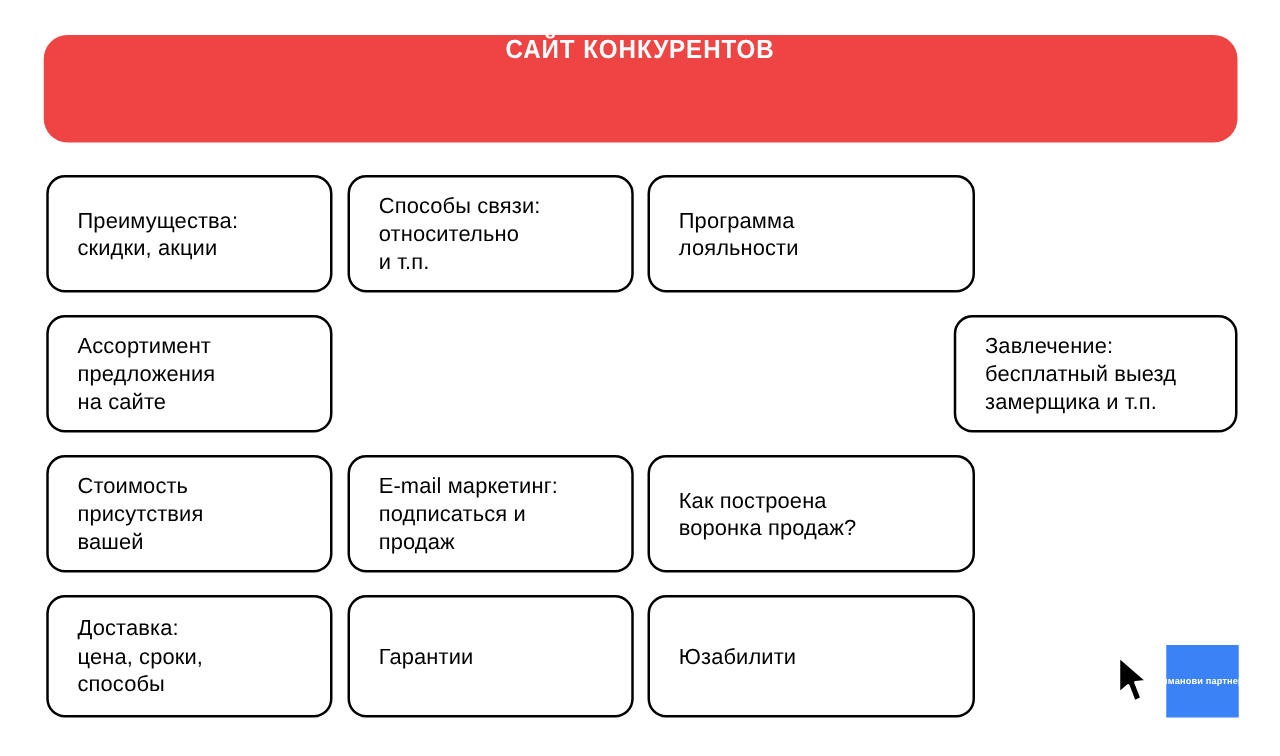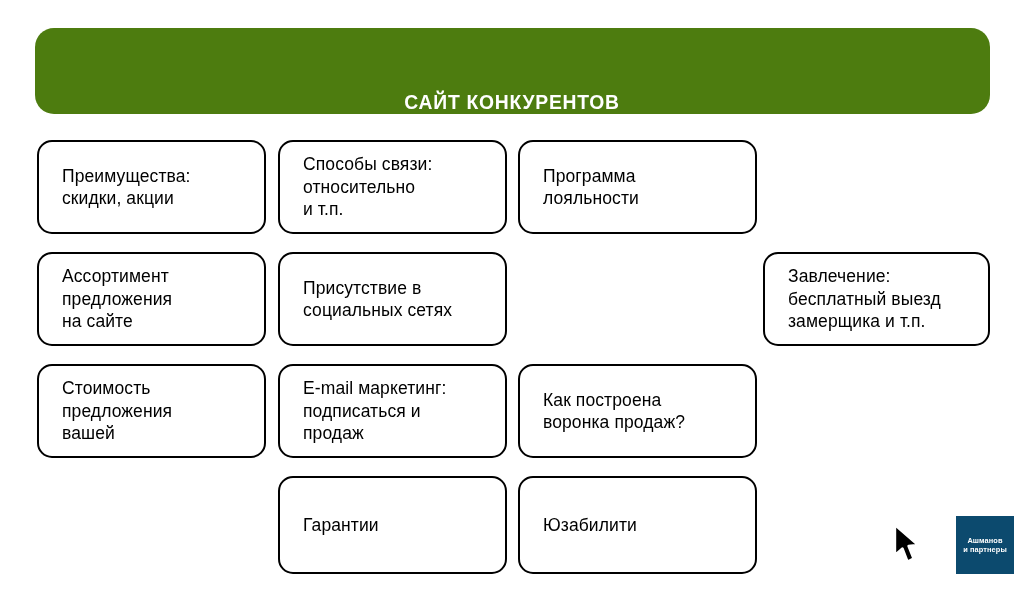--- a/index.html
+++ b/index.html
@@ -22,24 +22,24 @@
     height: 605px;
   }
 
   
   #header-banner {
     position: absolute;
     left: 35px;
     top: 28px;
     width: 955px;
     height: 86px;
-    background: #4d7c0f;
+    background: #ef4444;
     border-radius: 19px;
     display: flex;
-    align-items: flex-end;
+    align-items: flex-start;
     justify-content: center;
   }
   #header-title {
     color: #ffffff;
     font-size: 21px;
     font-weight: bold;
     letter-spacing: 0.8px;
     text-transform: uppercase;
     font-family: "Liberation Sans Narrow", "Liberation Sans", "DejaVu Sans", sans-serif;
     transform: scaleX(0.92);
@@ -74,41 +74,41 @@
     box-sizing: border-box;
     border: 2.6px solid #000000;
     border-radius: 15px;
     background: #ffffff;
     display: flex;
     align-items: center;
     padding: 0 10px 0 23px;
   }
   .card.c0 { left: 0px;   width: 229px; }
   .card.c1 { left: 241px; width: 229px; }
-  .card.c2 { left: 481px; width: 239px; }
+  .card.c2 { left: 481px; width: 262px; }
   .card.c3 { left: 726px; width: 227px; }
 
   .card-text {
     font-size: 17.5px;
     line-height: 1.28;
     color: #000000;
     white-space: pre-line;
     letter-spacing: 0.1px;
   }
 
   
   #logo-mark {
     position: absolute;
-    left: 956px;
+    left: 933px;
     top: 516px;
     width: 58px;
     height: 58px;
-    background: #0c4a6e;
+    background: #3b82f6;
     display: flex;
-    flex-direction: column;
+    flex-direction: row;
     align-items: center;
     justify-content: center;
     line-height: 1.22;
   }
   .logo-line {
     color: #ffffff;
     font-size: 7.4px;
     font-weight: bold;
     letter-spacing: 0.1px;
     white-space: nowrap;
@@ -150,49 +150,50 @@
 лояльности</span>
       </div>
     </div>
 
     <div class="grid-row r1">
       <div class="card c0">
         <span class="card-text">Ассортимент
 предложения
 на сайте</span>
       </div>
-      <div class="card c1">
-        <span class="card-text">Присутствие в
-социальных сетях</span>
-      </div>
       <div class="card c3">
         <span class="card-text">Завлечение:
 бесплатный выезд
 замерщика и т.п.</span>
       </div>
     </div>
 
     <div class="grid-row r2">
       <div class="card c0">
         <span class="card-text">Стоимость
-предложения
+присутствия
 вашей</span>
       </div>
       <div class="card c1">
         <span class="card-text">E-mail маркетинг:
 подписаться и
 продаж</span>
       </div>
       <div class="card c2">
         <span class="card-text">Как построена
 воронка продаж?</span>
       </div>
     </div>
 
     <div class="grid-row r3">
+      <div class="card c0">
+        <span class="card-text">Доставка:
+цена, сроки,
+способы</span>
+      </div>
       <div class="card c1">
         <span class="card-text">Гарантии</span>
       </div>
       <div class="card c2">
         <span class="card-text">Юзабилити</span>
       </div>
     </div>
 
   </div>
 

